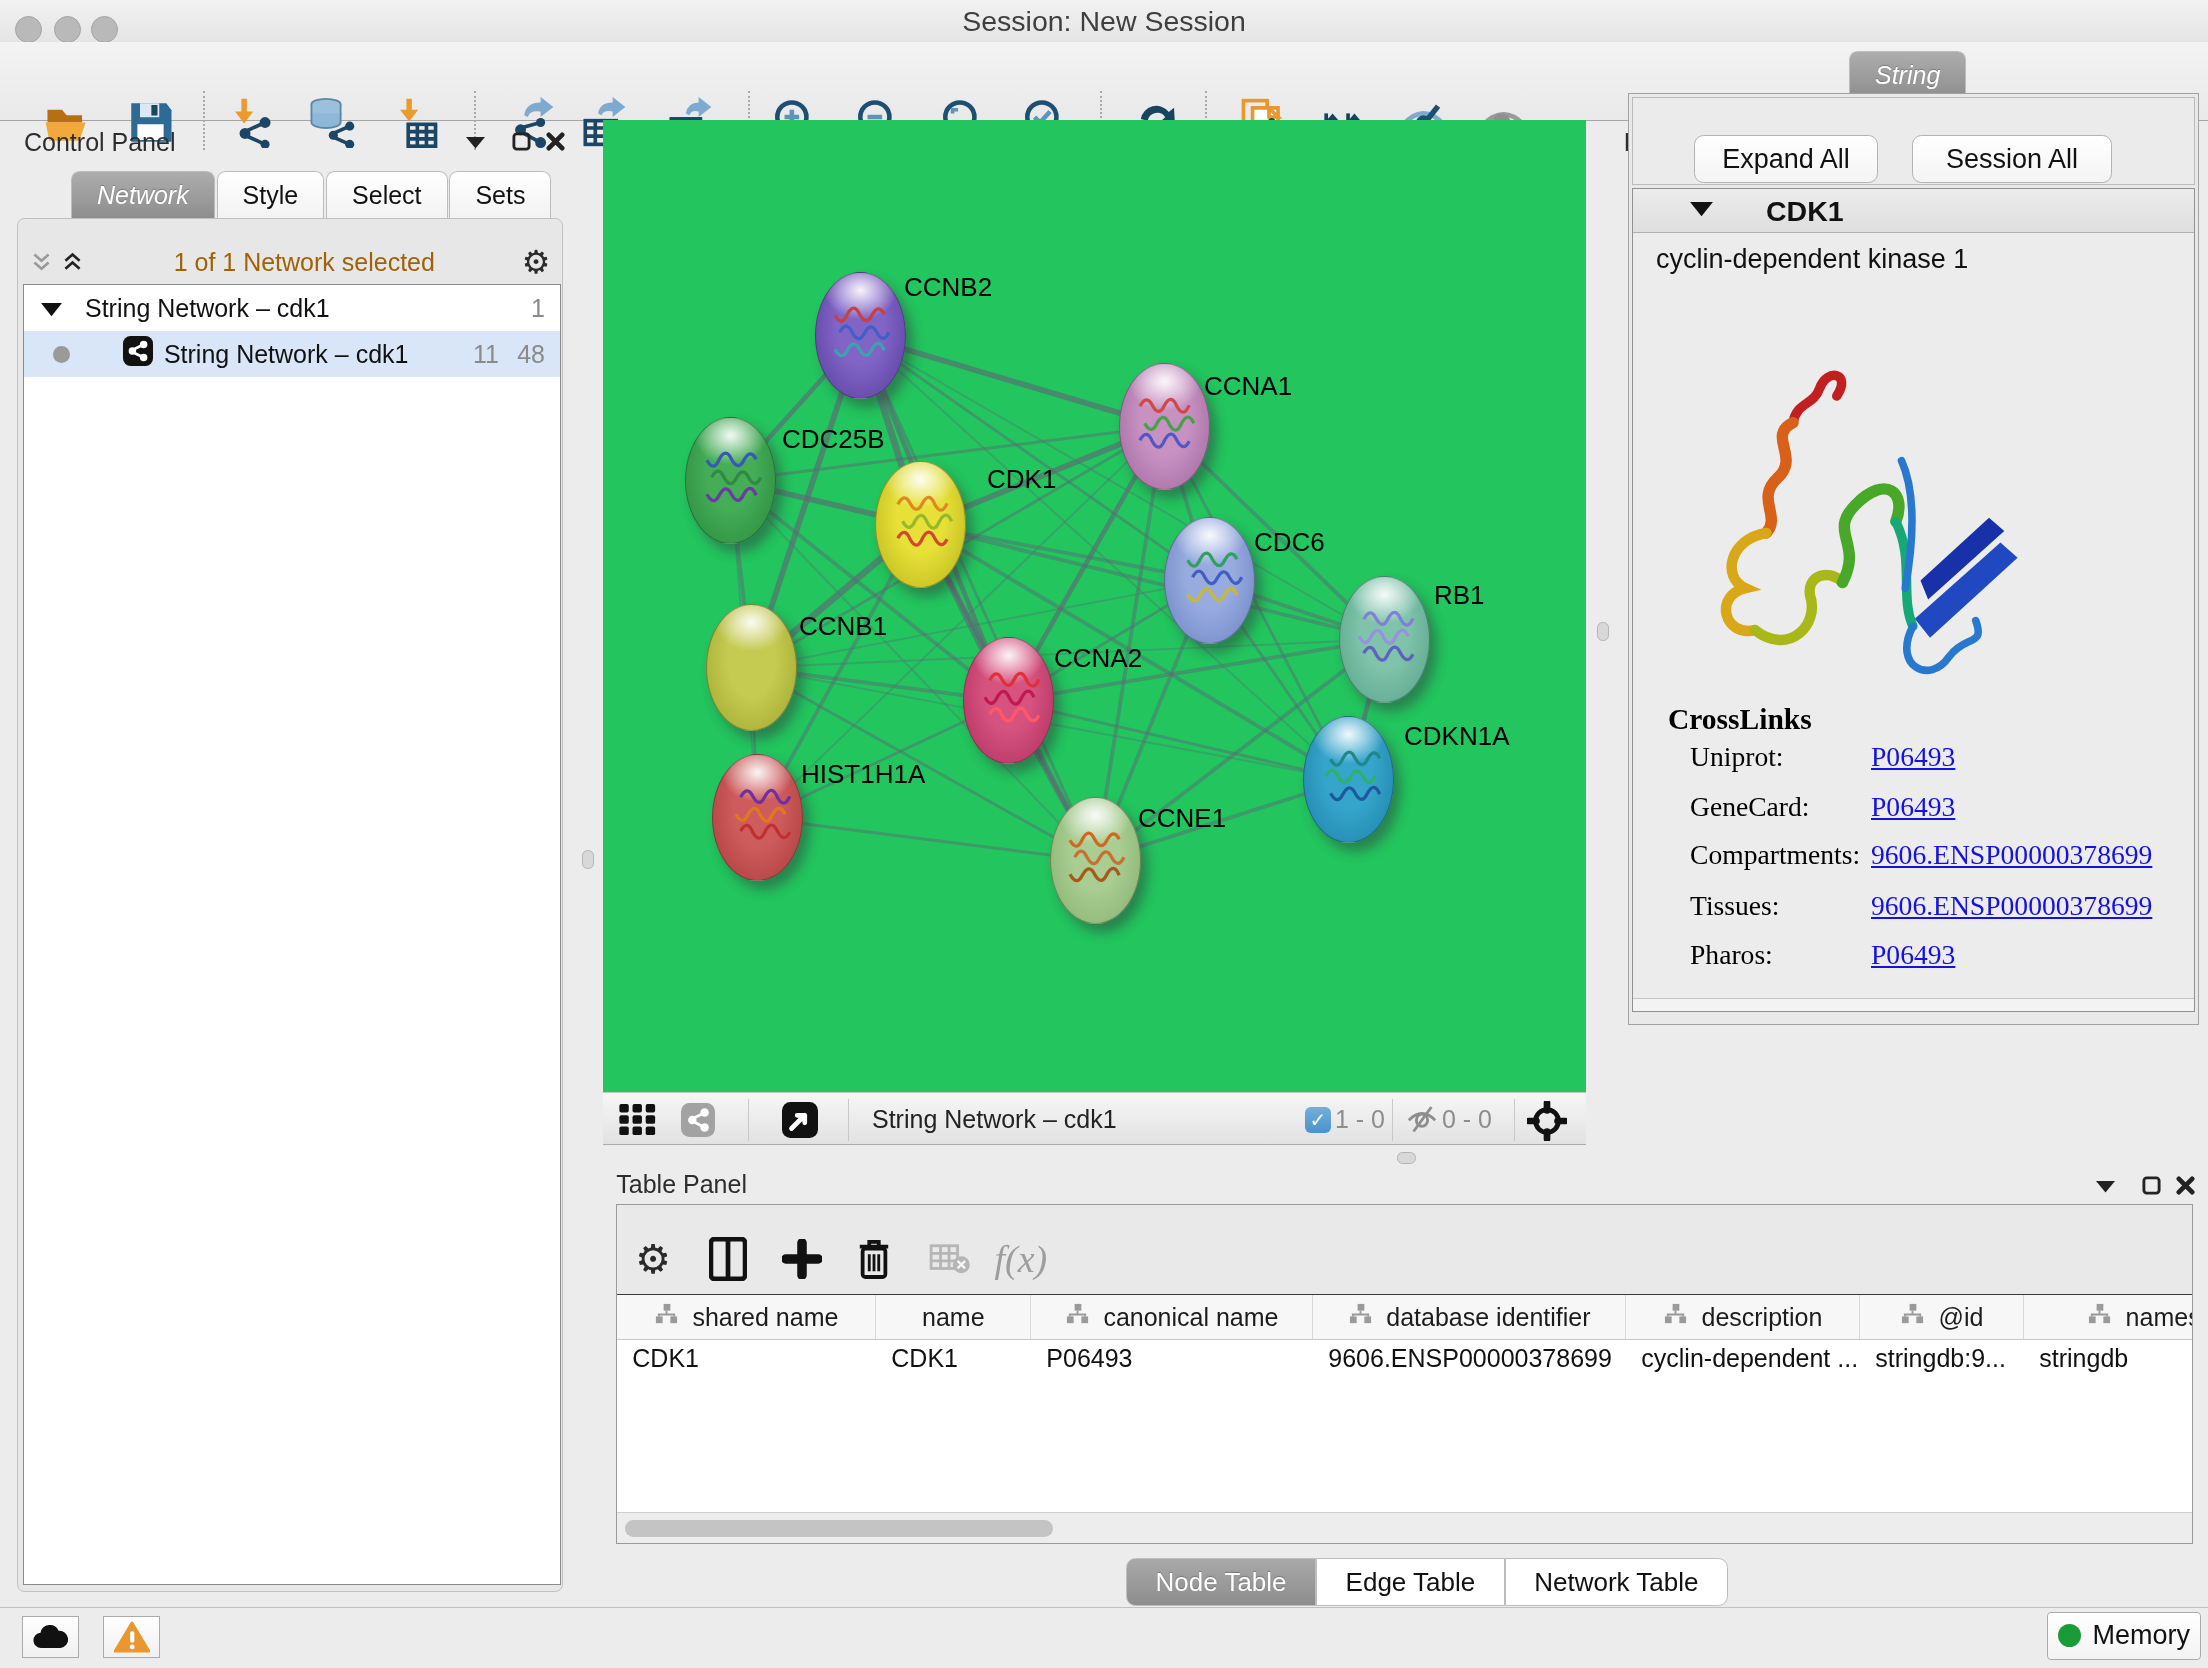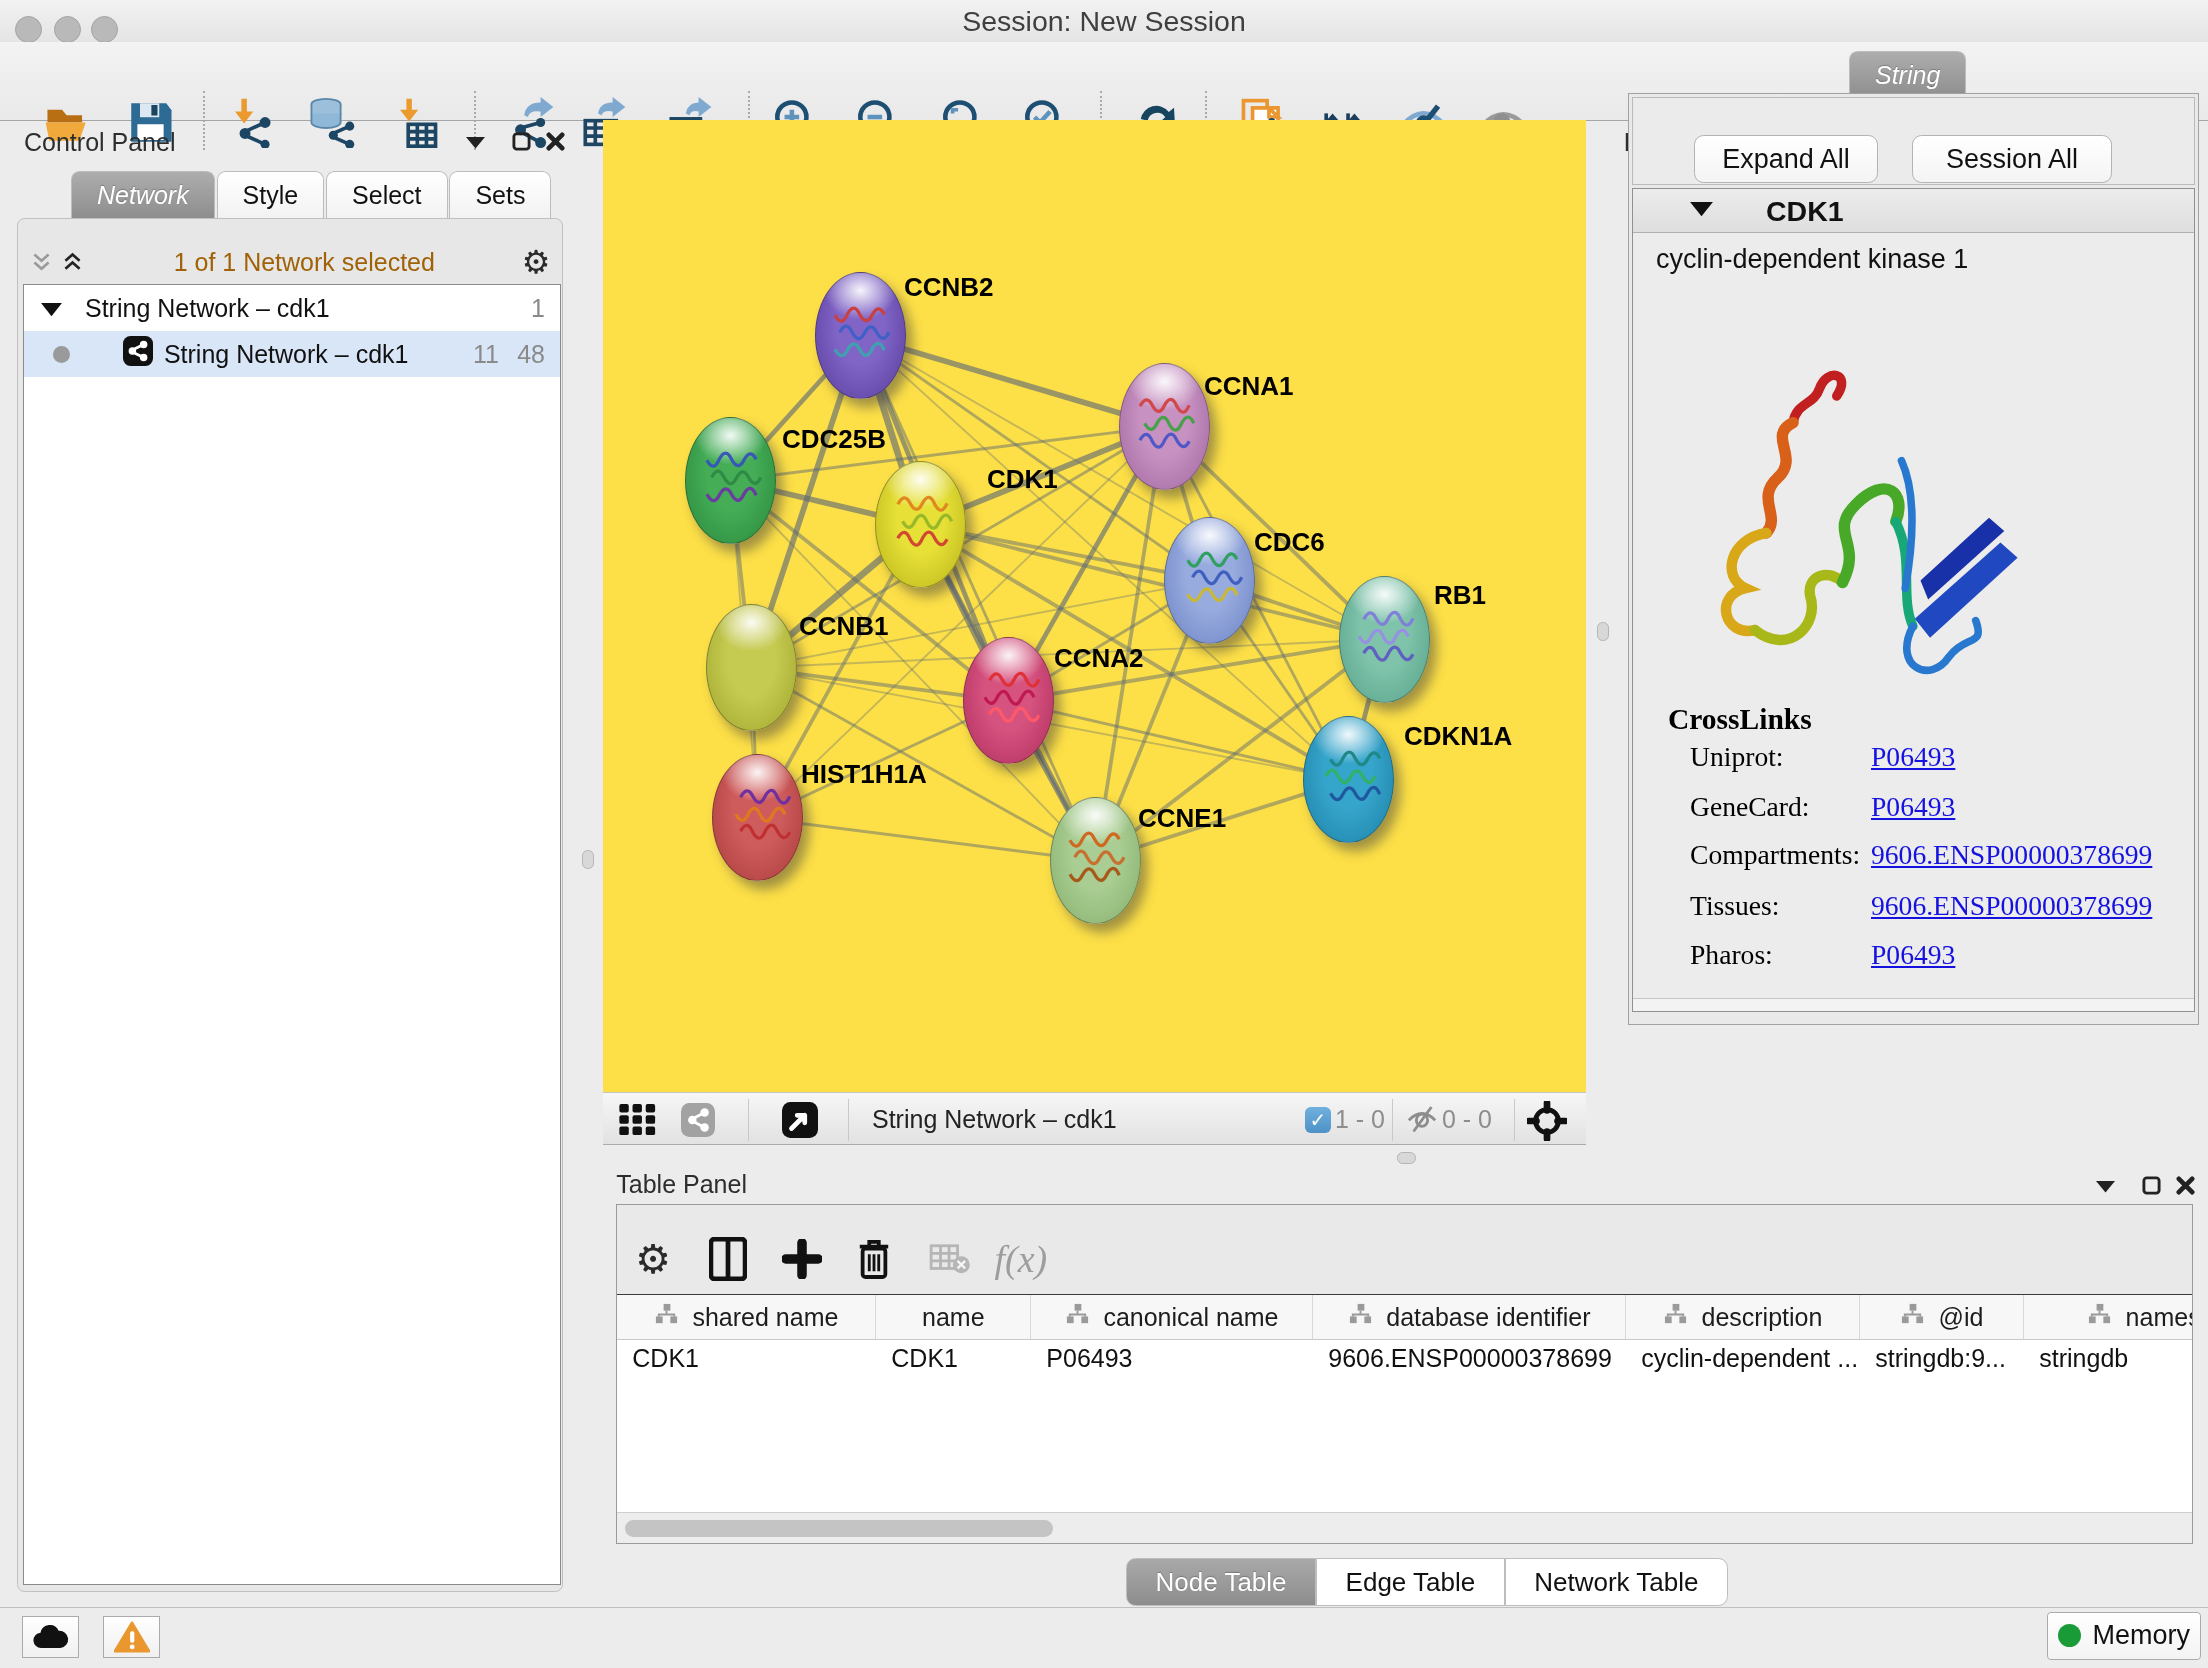--- a/index.html
+++ b/index.html
@@ -33,21 +33,21 @@
   #cp-box{position:absolute;left:17px;top:98px;width:544px;height:1372px;background:#e7e7e7;border:1px solid #c0c0c0;border-radius:7.6px;}
   #cp-status{position:absolute;left:17px;top:120px;width:544px;height:44px;display:flex;align-items:center;}
   #cp-status .txt{flex:1;text-align:center;font-size:25px;color:#a16207;}
   #cp-list{position:absolute;left:23px;top:164px;width:538px;height:1301px;background:#fff;border:1px solid #8a8a8a;box-sizing:border-box;}
   .tree-row{position:relative;height:46px;display:flex;align-items:center;font-size:25px;color:#111;}
   .tree-row .num{color:#8a8a8a;}
   #tree-child{background:#d9e6f8;}
 
   
   #network-view{position:absolute;left:603px;top:120px;width:983px;height:1025px;}
-  #net-canvas{position:absolute;left:0;top:0;width:983px;height:972px;background:#fde047;overflow:hidden;font-weight:bold;}
+  #net-canvas{position:absolute;left:0;top:0;width:983px;height:972px;background:#22c55e;overflow:hidden;}
   #net-edges{position:absolute;left:0;top:0;}
   .node{position:absolute;width:91px;height:127px;border-radius:50%;border:1px solid rgba(30,30,30,.35);box-shadow:6.7px 8.6px 11.4px rgba(50,50,60,.45);box-sizing:border-box;}
   .node svg{position:absolute;left:13.3px;top:28.5px;}
   .node-label{position:absolute;font-size:26px;color:#000;white-space:nowrap;}
   #net-toolbar{position:absolute;left:0;top:972px;width:983px;height:53px;background:linear-gradient(#f6f6f6,#e2e2e2);border-top:1px solid #c4c4c4;border-bottom:1px solid #ababab;box-sizing:border-box;}
   .ntb-sep{position:absolute;top:5.7px;height:42px;border-left:1.9px solid #c9c9c9;}
   .ntb-txt{position:absolute;font-size:25px;color:#222;top:12.4px;}
   .ntb-num{color:#8d8d8d;}
   #net-check{position:absolute;left:702px;top:14.3px;width:26px;height:26px;border-radius:5.7px;background:linear-gradient(#6fb0de,#4e92c6);color:#fff;font-family:"DejaVu Sans",sans-serif;font-size:20px;font-weight:bold;display:flex;align-items:center;justify-content:center;}
 

